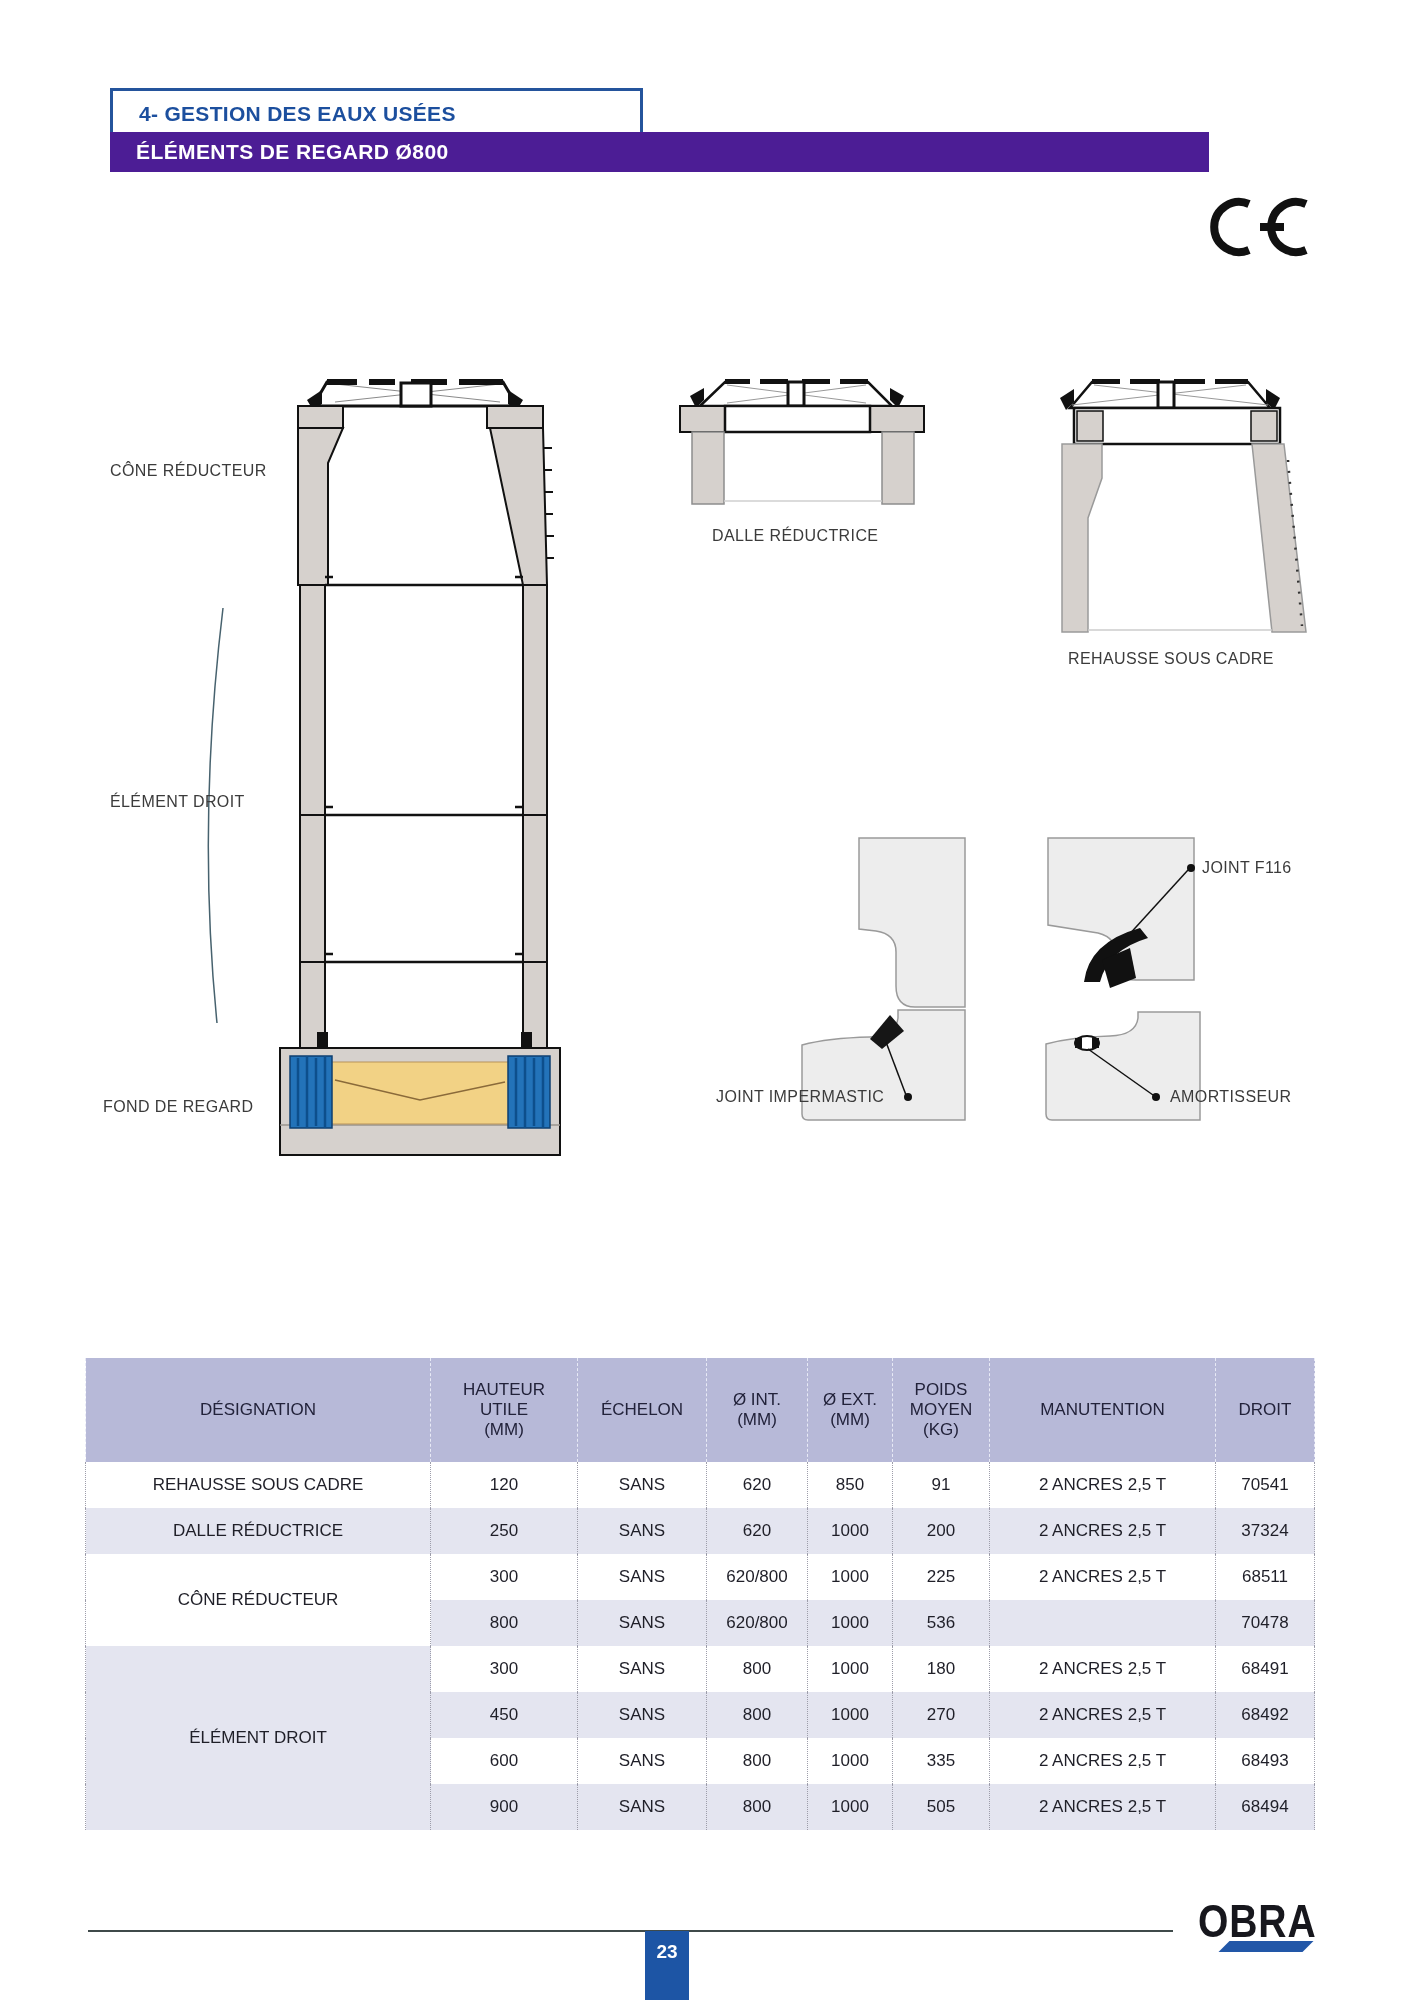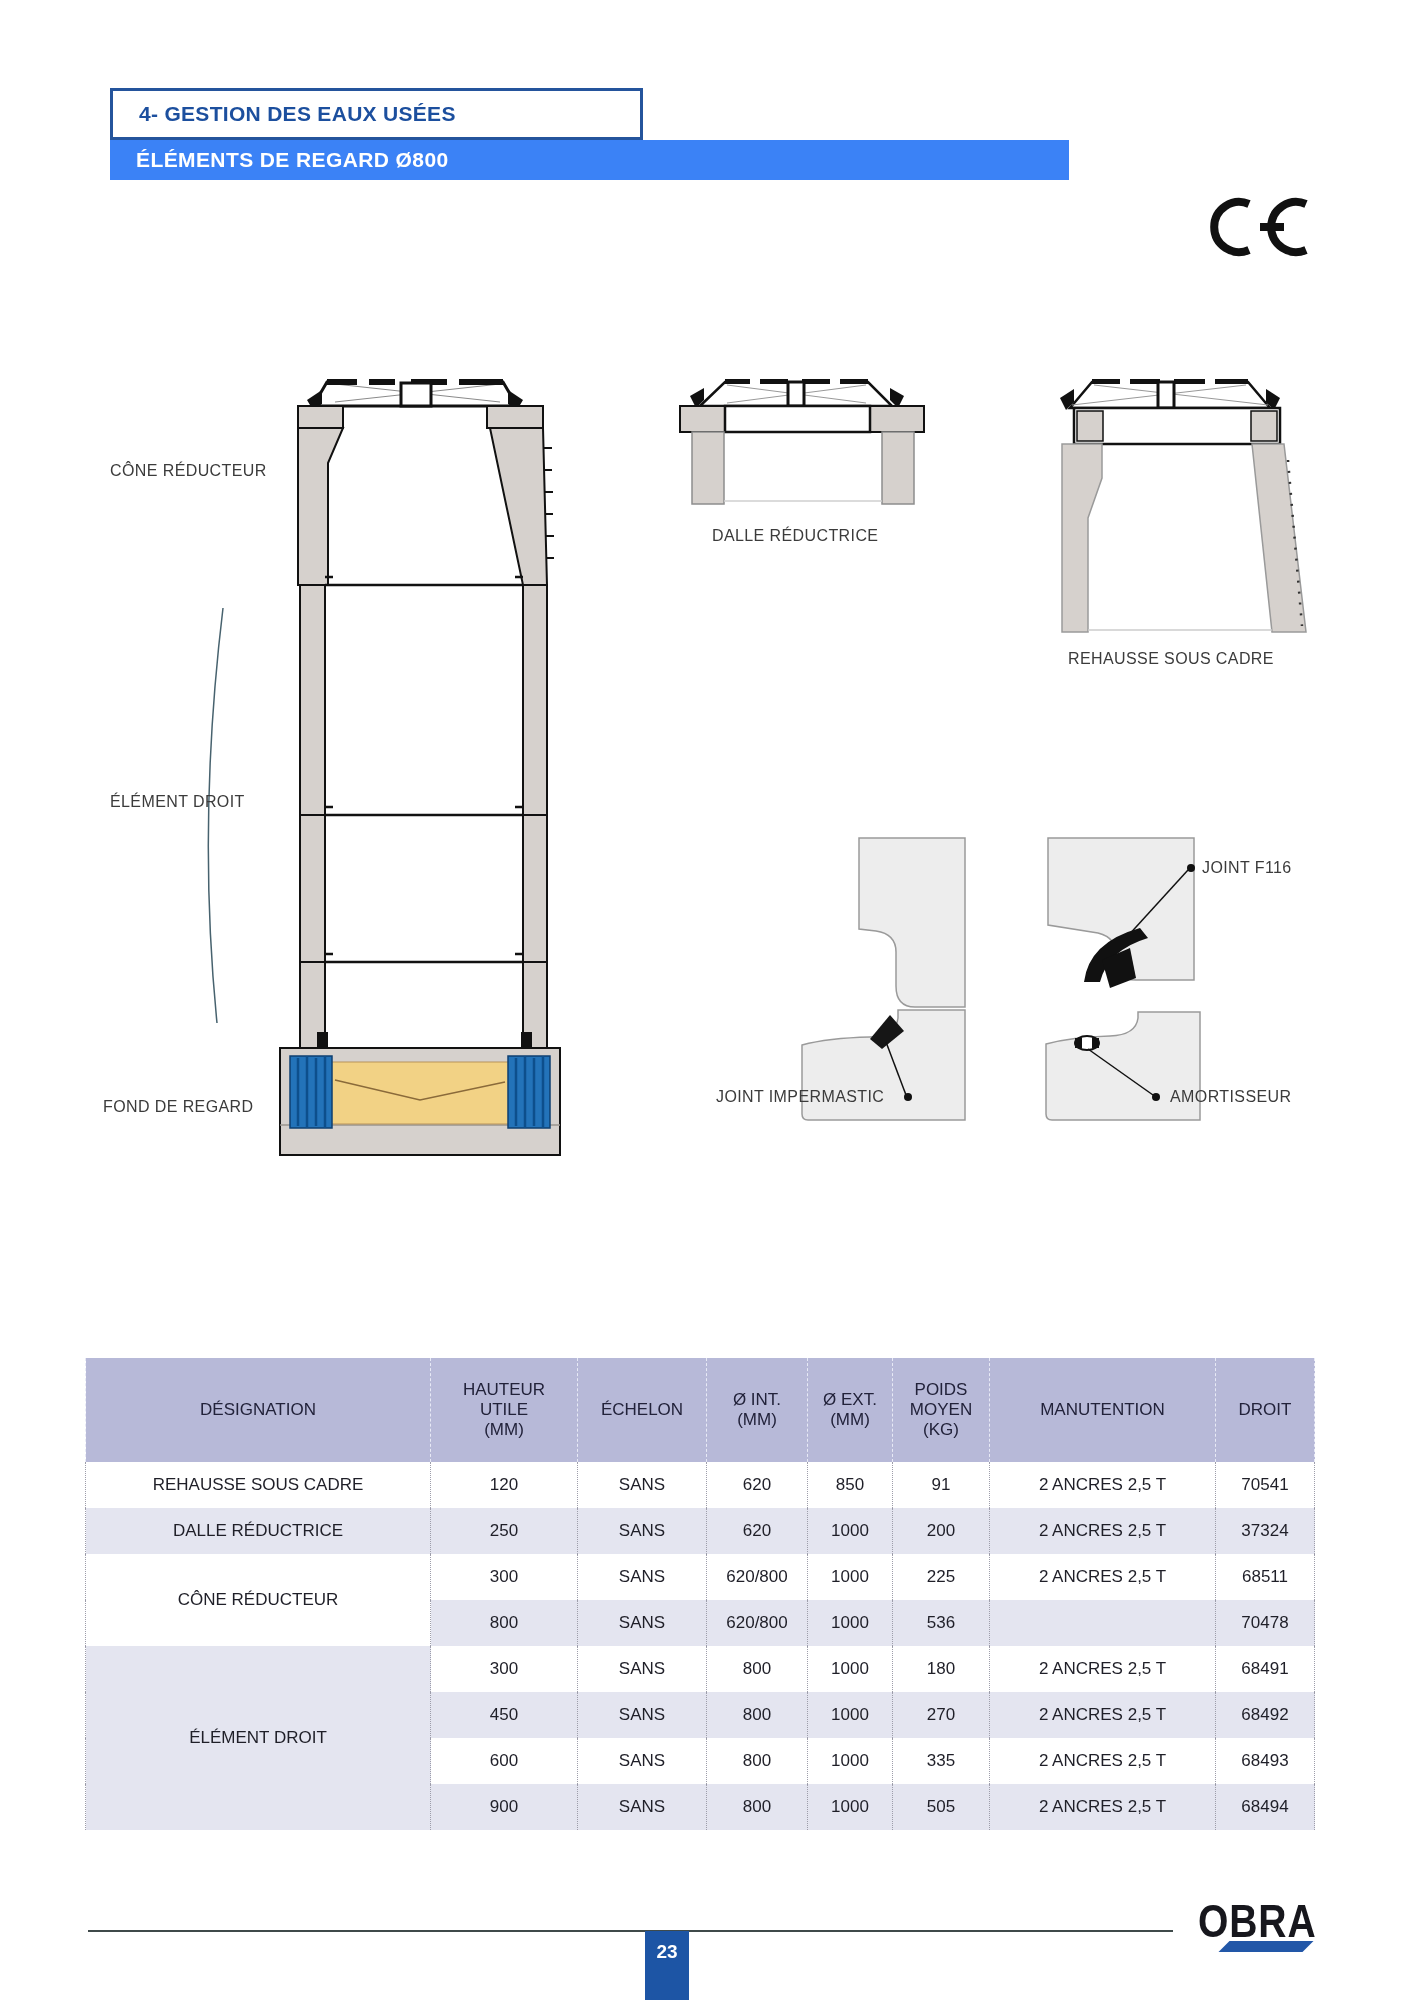--- a/index.html
+++ b/index.html
@@ -4,21 +4,21 @@
 <style>
   html,body{margin:0;padding:0;background:#ffffff;}
   #page{position:relative;width:1414px;height:2000px;background:#ffffff;overflow:hidden;
         font-family:Liberation Sans, sans-serif;padding-left:16px;}
 
   
   .section-box{position:absolute;left:110px;top:88px;width:533px;height:52px;
     background:#ffffff;border:3px solid #24549c;box-sizing:border-box;}
   .section-box span{display:block;line-height:46px;padding-left:26px;
     color:#1c4f9e;font-size:21px;font-weight:bold;letter-spacing:0.3px;}
-  .banner{position:absolute;left:110px;top:140px;width:959px;height:40px;background:#3b82f6;}
+  .banner{position:absolute;left:110px;top:132px;width:1099px;height:40px;background:#4c1d95;}
   .banner span{display:block;line-height:40px;padding-left:26px;color:#ffffff;
     font-size:21px;font-weight:bold;letter-spacing:0.4px;}
 
   
   .dlabel{position:absolute;font-size:16px;color:#3b3b3b;letter-spacing:0.4px;white-space:nowrap;}
 
   .diagram{position:absolute;}
 
   
   .spec-table{position:absolute;left:85px;top:1358px;width:1229px;

